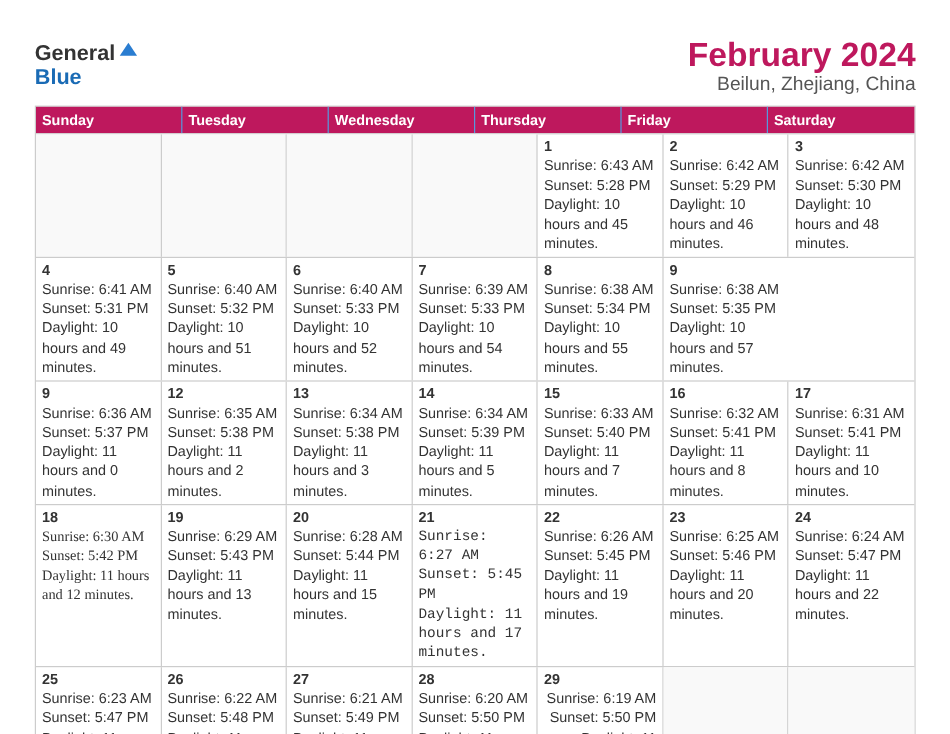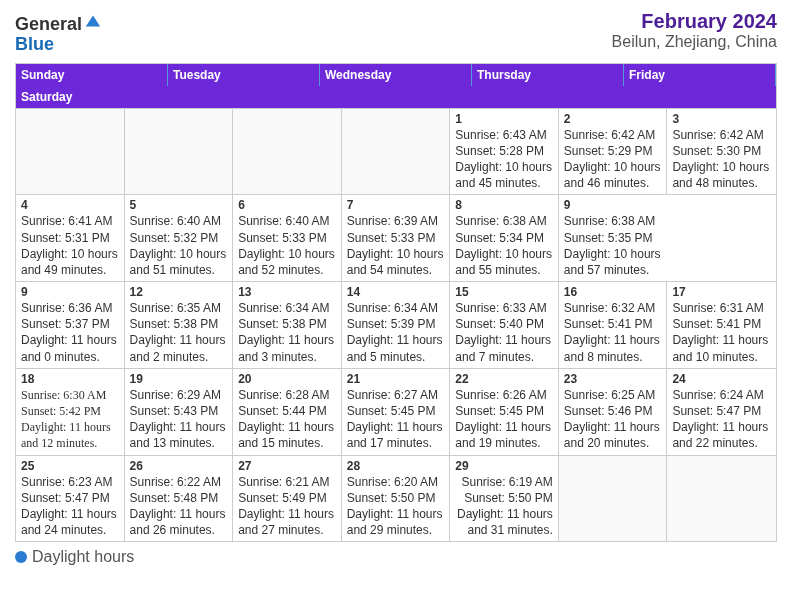--- a/index.html
+++ b/index.html
@@ -6,23 +6,24 @@
     body {
       font-family: Arial, sans-serif;
       background: #fff;
       width: 792px;
       height: 612px;
       overflow: hidden;
     }
     .page {
       width: 792px;
       height: 429px;
-      padding: 10px 15px;
+      padding: 10px 29px;
       display: flex;
       flex-direction: column;
+      margin-top: 20px;
     }
     .header {
       display: flex;
       justify-content: space-between;
       align-items: flex-start;
       margin-bottom: 8px;
     }
     .logo {
       display: flex;
       align-items: center;
@@ -46,38 +47,38 @@
     .logo-icon {
       width: 18px;
       height: 18px;
       margin-left: 2px;
       margin-top: -8px;
     }
     .title-block {
       text-align: right;
     }
     .month-title {
-      font-size: 20px;
-      font-weight: bold;
-      color: #4c1d95;
+      font-size: 28px;
+      font-weight: bold;
+      color: #be185d;
     }
     .location-title {
       font-size: 16px;
       color: #555;
     }
     .calendar {
       flex: 1;
       display: flex;
       flex-direction: column;
       border: 1px solid #ccc;
     }
     .cal-header {
       display: grid;
-      grid-template-columns: repeat(5, 1fr);
-      background: #6d28d9;
+      grid-template-columns: repeat(6, 1fr);
+      background: #be185d;
     }
     .cal-header-cell {
       color: #fff;
       font-size: 12px;
       font-weight: bold;
       padding: 4px 5px;
       border-right: 1px solid #5599dd;
       text-align: left;
     }
     .cal-header-cell:last-child { border-right: none; }
@@ -282,21 +283,21 @@
 Daylight: 11 hours and 13 minutes.</div>
           </div>
           <div class="cal-cell">
             <span class="day-number">20</span>
             <div class="day-info" style="white-space: pre-line;">Sunrise: 6:28 AM
 Sunset: 5:44 PM
 Daylight: 11 hours and 15 minutes.</div>
           </div>
           <div class="cal-cell">
             <span class="day-number">21</span>
-            <div class="day-info" style="white-space: pre-line;">Sunrise: 6:27 AM
+            <div class="day-info" style="white-space: pre-line; font-family: Liberation Mono, monospace;">Sunrise: 6:27 AM
 Sunset: 5:45 PM
 Daylight: 11 hours and 17 minutes.</div>
           </div>
           <div class="cal-cell">
             <span class="day-number">22</span>
             <div class="day-info" style="white-space: pre-line;">Sunrise: 6:26 AM
 Sunset: 5:45 PM
 Daylight: 11 hours and 19 minutes.</div>
           </div>
           <div class="cal-cell">

